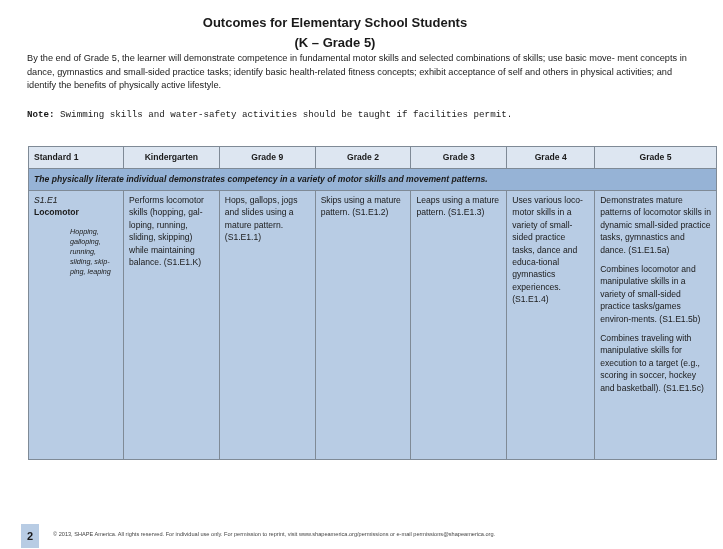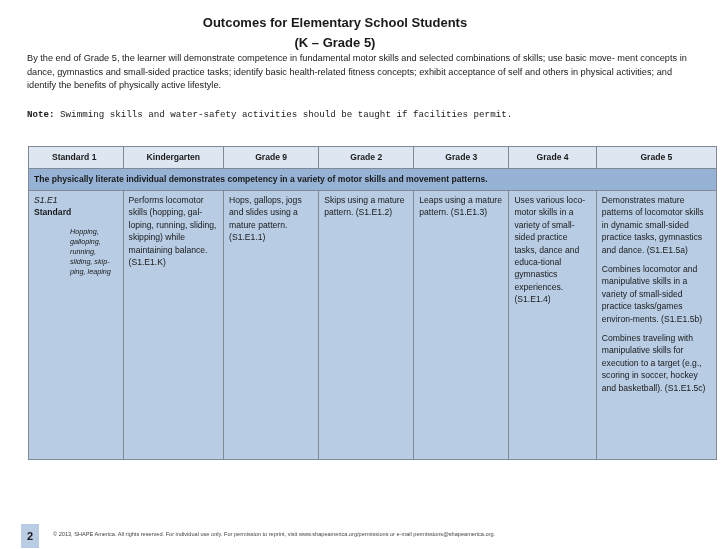--- a/index.html
+++ b/index.html
@@ -8,23 +8,23 @@
   .title { position: absolute; left: 0; width: 670px; text-align: center; font-weight: bold;
            font-size: 13px; line-height: 17px; }
   .t1 { top: 14px; }
   .t2 { top: 34px; }
   .intro { position: absolute; left: 27px; top: 52px; width: 672px; font-size: 9.2px; line-height: 13.5px; }
   .note { position: absolute; left: 27px; top: 108px; width: 672px; font-size: 9.2px; line-height: 13px; font-family: Liberation Mono, monospace; }
   .note b { font-weight: bold; }
   table { position: absolute; left: 28px; top: 146px; width: 689px; border-collapse: collapse;
           font-size: 8.6px; line-height: 12.4px; }
   th, td { border: 1px solid #7f8a96; vertical-align: top; }
-  th { background: #dde6f1; height: 21px; padding: 0 23px; font-weight: bold; text-align: center; vertical-align: middle; }
+  th { background: #dde6f1; height: 21px; padding: 0 5px; font-weight: bold; text-align: center; vertical-align: middle; }
   th.first { text-align: left; }
-  .band td { background: #96b3d6; font-weight: bold; padding: 3px 5px; height: 15px; vertical-align: middle; }
+  .band td { background: #96b3d6; font-weight: bold; font-style: italic; padding: 3px 5px; height: 15px; vertical-align: middle; }
   .body td { background: #b8cce4; padding: 3px 5px; height: 262px; }
   .std-code { font-weight: normal; font-style: italic; display: block; }
   .std-name { font-weight: bold; display: block; }
   .std-desc { font-style: italic; font-size: 7.2px; line-height: 10px; display: block; margin-top: 8px; margin-left: 36px; }
   .para { display: block; margin-bottom: 7px; }
   .footer-num { position: absolute; left: 21px; top: 524px; width: 18px; height: 24px; background: #b8cce4;
                 font-weight: bold; font-size: 11px; text-align: center; line-height: 24px; }
   .footer-text { position: absolute; left: 53px; top: 531px; font-size: 5.6px; color: #444; white-space: nowrap; }
 </style>
 </head>
@@ -58,21 +58,21 @@
     <th>Grade 3</th>
     <th>Grade 4</th>
     <th>Grade 5</th>
   </tr>
   <tr class="band">
     <td colspan="7">The physically literate individual demonstrates competency in a variety of motor skills and movement patterns.</td>
   </tr>
   <tr class="body">
     <td>
       <span class="std-code">S1.E1</span>
-      <span class="std-name">Standard</span>
+      <span class="std-name">Locomotor</span>
       <span class="std-desc">Hopping, galloping, running, sliding, skip-ping, leaping</span>
     </td>
     <td>Performs locomotor skills (hopping, gal-loping, running, sliding, skipping) while maintaining balance. (S1.E1.K)</td>
     <td>Hops, gallops, jogs and slides using a mature pattern. (S1.E1.1)</td>
     <td>Skips using a mature pattern. (S1.E1.2)</td>
     <td>Leaps using a mature pattern. (S1.E1.3)</td>
     <td>Uses various loco-motor skills in a variety of small-sided practice tasks, dance and educa-tional gymnastics experiences. (S1.E1.4)</td>
     <td>
       <span class="para">Demonstrates mature patterns of locomotor skills in dynamic small-sided practice tasks, gymnastics and dance.  (S1.E1.5a)</span>
       <span class="para">Combines locomotor and manipulative skills in a variety of small-sided practice tasks/games environ-ments. (S1.E1.5b)</span>

